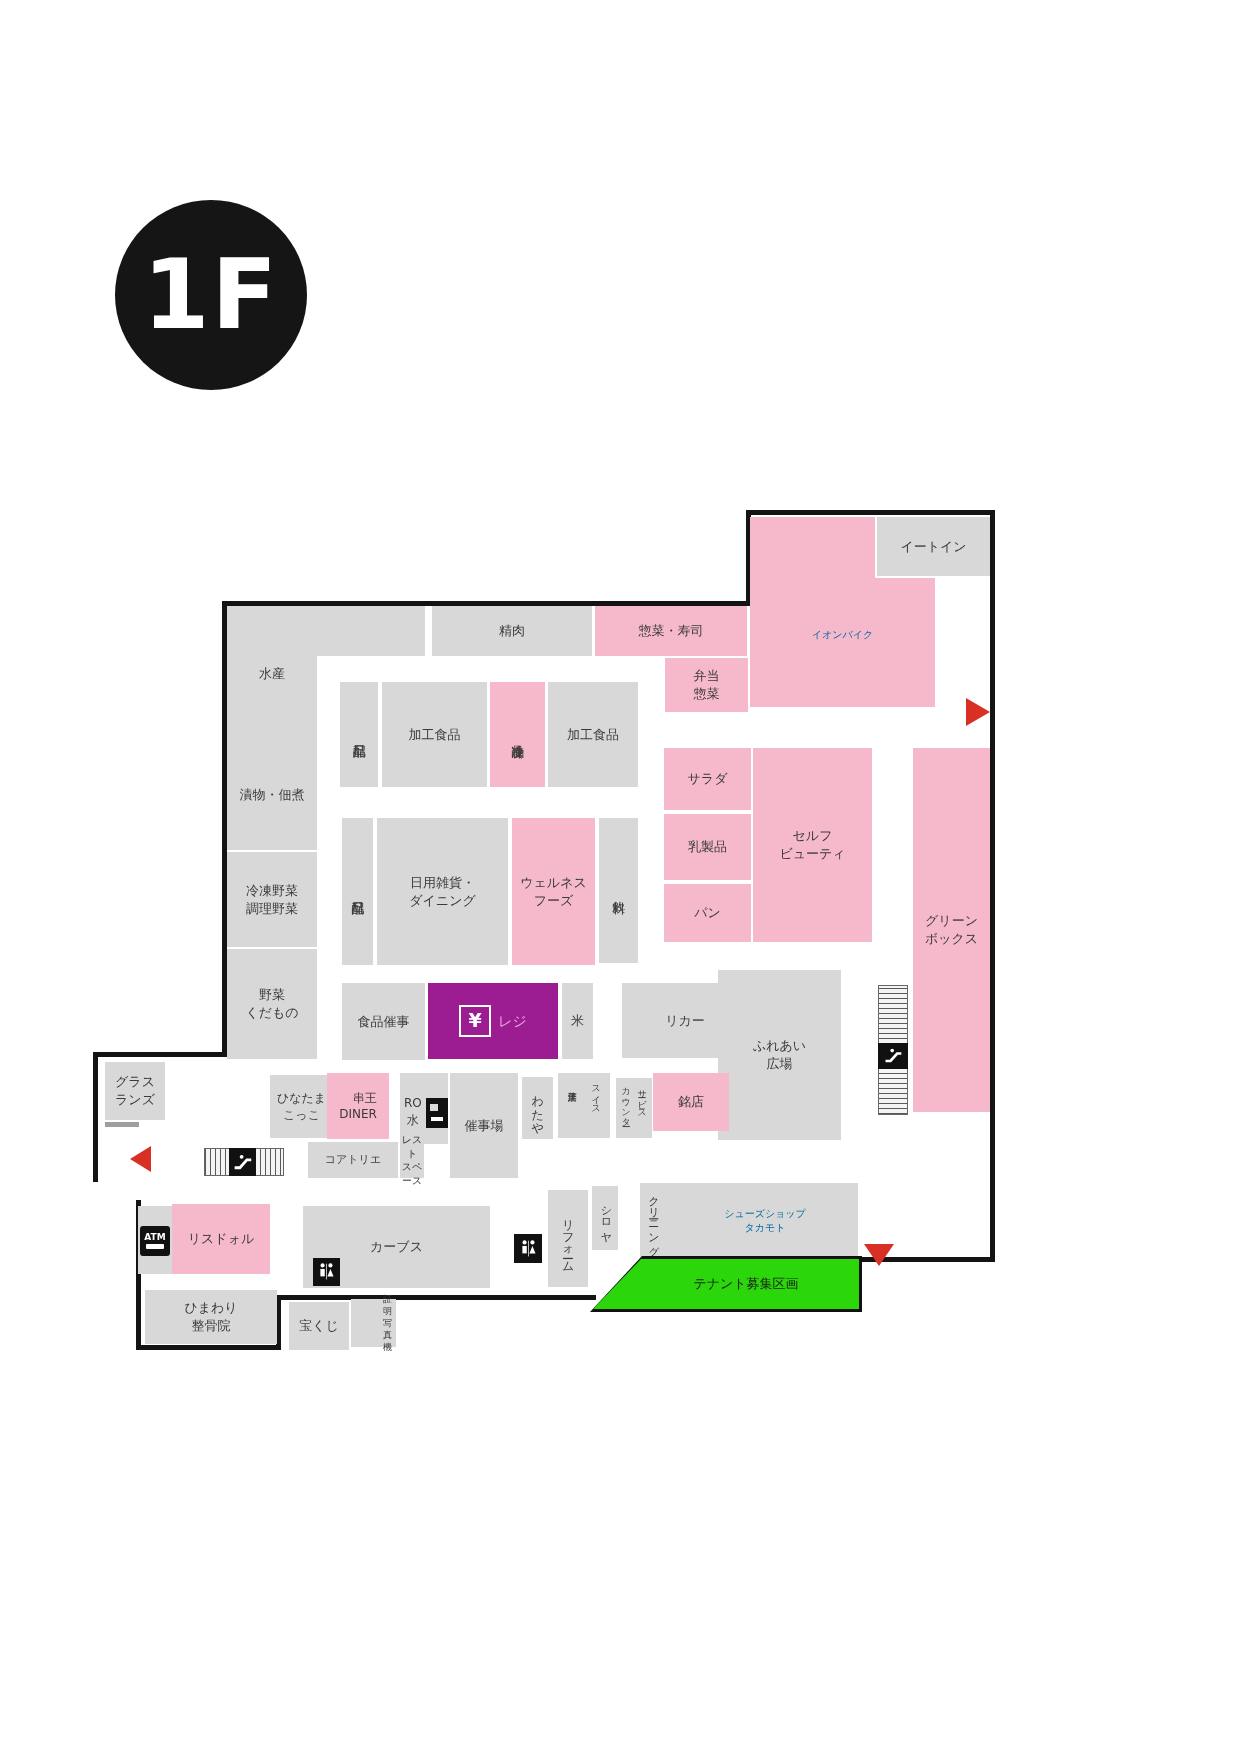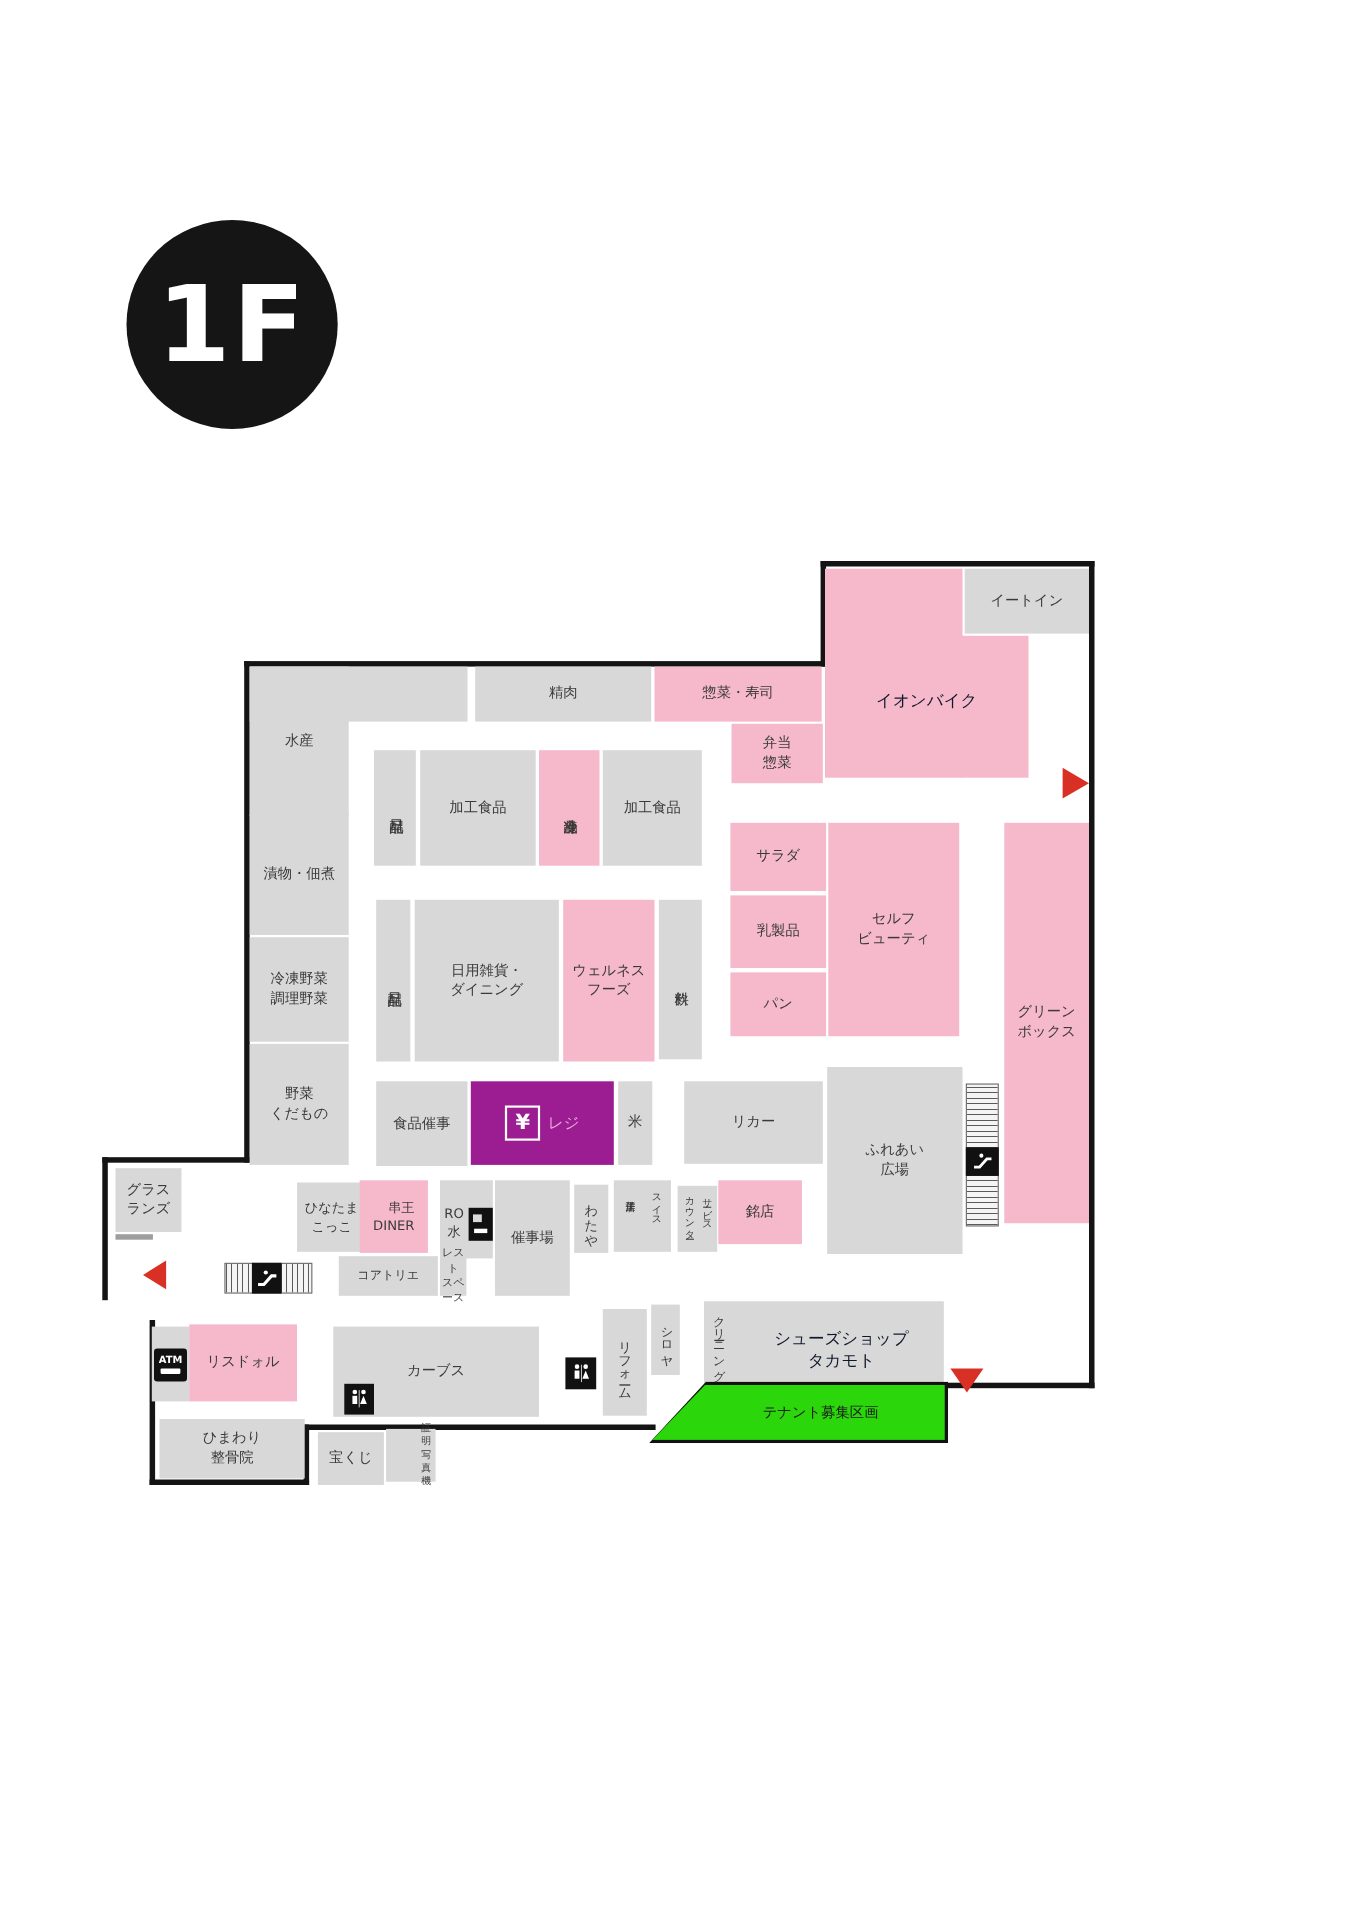--- a/index.html
+++ b/index.html
@@ -13,21 +13,21 @@
   .bline{position:absolute;background:#141414;}
   
   .blk{position:absolute;background:#d8d8d8;color:#3a3a3a;display:flex;align-items:center;
        justify-content:center;text-align:center;font-size:13px;line-height:1.35;
        white-space:pre-line;box-sizing:border-box;}
   .pink{background:#f6b9cc;}
   .purple{background:#9c1d92;}
   .vert{writing-mode:vertical-rl;}
   .f9{font-size:9px;}.f10{font-size:10px;}.f11{font-size:11px;}.f12{font-size:12px;}
   .nolabel{pointer-events:none;}
-  .floatlabel{position:absolute;color:#0f172a;font-size:15px;text-align:center;white-space:pre-line;}
+  .floatlabel{position:absolute;color:#0369a1;font-size:10px;text-align:center;white-space:pre-line;}
   .vcol{position:absolute;writing-mode:vertical-rl;color:#3a3a3a;}
   
   .esc{position:absolute;box-sizing:border-box;border:1px solid #666;}
   .esc-h{background:repeating-linear-gradient(90deg,#5a5a5a 0 1px,#f4f4f4 1px 5px);}
   .esc-v{background:repeating-linear-gradient(0deg,#5a5a5a 0 1px,#f4f4f4 1px 5px);}
   .icon-box{position:absolute;background:#111;display:flex;align-items:center;justify-content:center;}
   
   .yenbox{width:28px;height:28px;border:2px solid #fff;display:flex;align-items:center;
           justify-content:center;color:#fff;font-size:19px;font-weight:bold;}
   .rejilabel{color:#e5a7d8;font-size:14px;margin-left:7px;}
@@ -108,21 +108,21 @@
   <div class="blk pink" style="left:913px;top:748px;width:77px;height:364px;">グリーン
 ボックス</div>
 
   <div class="blk" style="left:342px;top:983px;width:83px;height:77px;">食品催事</div>
   <div class="blk purple" style="left:428px;top:983px;width:130px;height:76px;">
     <span class="yenbox">¥</span>
     <span class="rejilabel">レジ</span>
   </div>
   <div class="blk" style="left:562px;top:983px;width:31px;height:76px;">米</div>
   <div class="blk" style="left:622px;top:983px;width:126px;height:75px;">リカー</div>
-  <div class="blk" style="left:752px;top:970px;width:123px;height:170px;">ふれあい
+  <div class="blk" style="left:718px;top:970px;width:123px;height:170px;">ふれあい
 広場</div>
 
   <div class="esc esc-v" style="left:878px;top:985px;width:30px;height:130px;"></div>
   <div class="icon-box" style="left:878px;top:1043px;width:30px;height:26px;">
     <svg width="22" height="20" viewBox="0 0 24 24">
         <path d="M3 18 h6 l8-9 h5" stroke="#fff" stroke-width="3.2" fill="none"></path>
         <circle cx="11" cy="5.5" r="2.2" fill="#fff"></circle>
       </svg>
   </div>
 

